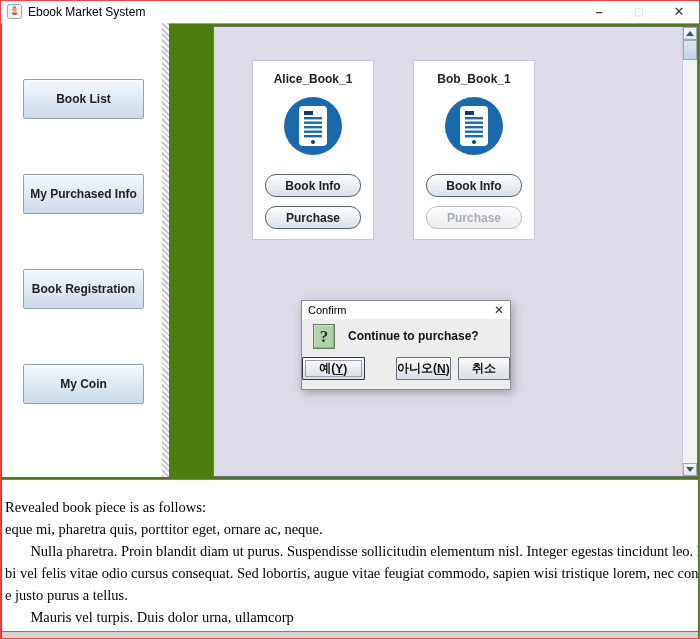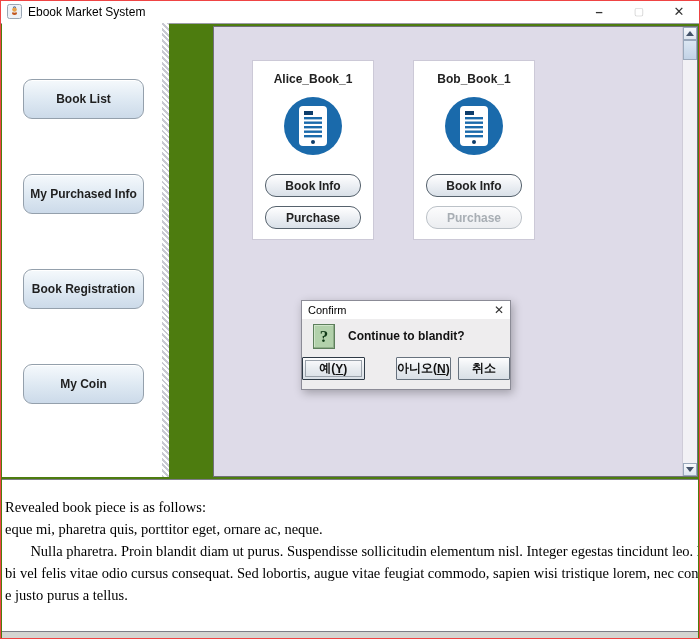--- a/index.html
+++ b/index.html
@@ -13,21 +13,21 @@
   .app-icon{position:absolute;left:6px;top:3px;width:15px;height:15px;}
   .title-text{position:absolute;left:27px;top:4px;font-size:12px;color:#000;white-space:nowrap;}
   .win-btn{position:absolute;top:0;width:40px;height:21px;text-align:center;line-height:21px;cursor:default;}
   .btn-min{right:80px;color:#333;font-size:13px;font-weight:bold;}
   .btn-max{right:40px;color:#c9c9c9;font-size:11px;}
   .btn-close{right:0;color:#333;font-size:13px;}
   
   .sidebar{position:absolute;left:1px;top:22px;width:160px;bottom:161px;background:#fff;}
   .side-btn{
     position:absolute;left:21px;width:119px;height:38px;
-    border:1px solid #94a0ac;border-radius:9px;
+    border:1px solid #94a0ac;border-radius:2px;
     background:linear-gradient(180deg,#f5f9fc 0%,#dde8f2 55%,#ccdae9 100%);
     box-shadow:inset 0 1px 0 #ffffff;
     font-weight:bold;font-size:12px;color:#1f1f1f;
     display:flex;align-items:center;justify-content:center;cursor:default;
   }
   .divider{
     position:absolute;left:161px;top:22px;width:7px;bottom:161px;background:#fff;
     background-image:repeating-linear-gradient(45deg,#c9c9d2 0 2px,#ffffff 2px 4px);
   }
   
@@ -162,21 +162,21 @@
       </div>
     </div>
   </div>
 
   <div class="dialog">
     <div class="dlg-titlebar">
       <span class="dlg-title">Confirm</span>
       <span class="dlg-close">✕</span>
     </div>
     <div class="dlg-icon">?</div>
-    <div class="dlg-msg">Continue to blandit?</div>
+    <div class="dlg-msg">Continue to purchase?</div>
     <div class="dlg-buttons">
       <div class="dlg-btn focused w-yes">
         <span>예(</span>
           <span class="mn">Y</span>
           <span>)</span>
       </div>
       <div class="dlg-btn w-no">
         <span>아니오(</span>
           <span class="mn">N</span>
           <span>)</span>
@@ -188,16 +188,17 @@
       </div>
     </div>
   </div>
 
   <div class="reader">
     <div class="line">Revealed book piece is as follows:</div>
     <div class="line">eque mi, pharetra quis, porttitor eget, ornare ac, neque.</div>
     <div class="line">       Nulla pharetra. Proin blandit diam ut purus. Suspendisse sollicitudin elementum nisl. Integer egestas tincidunt leo. Mor</div>
     <div class="line">bi vel felis vitae odio cursus consequat. Sed lobortis, augue vitae feugiat commodo, sapien wisi tristique lorem, nec congu</div>
     <div class="line">e justo purus a tellus.</div>
+    <div class="line">       Mauris vel turpis. Duis dolor urna, ullamcorp</div>
   </div>
   <div class="bottom-strip"></div>
 
 </div>
 
 </body></html>

